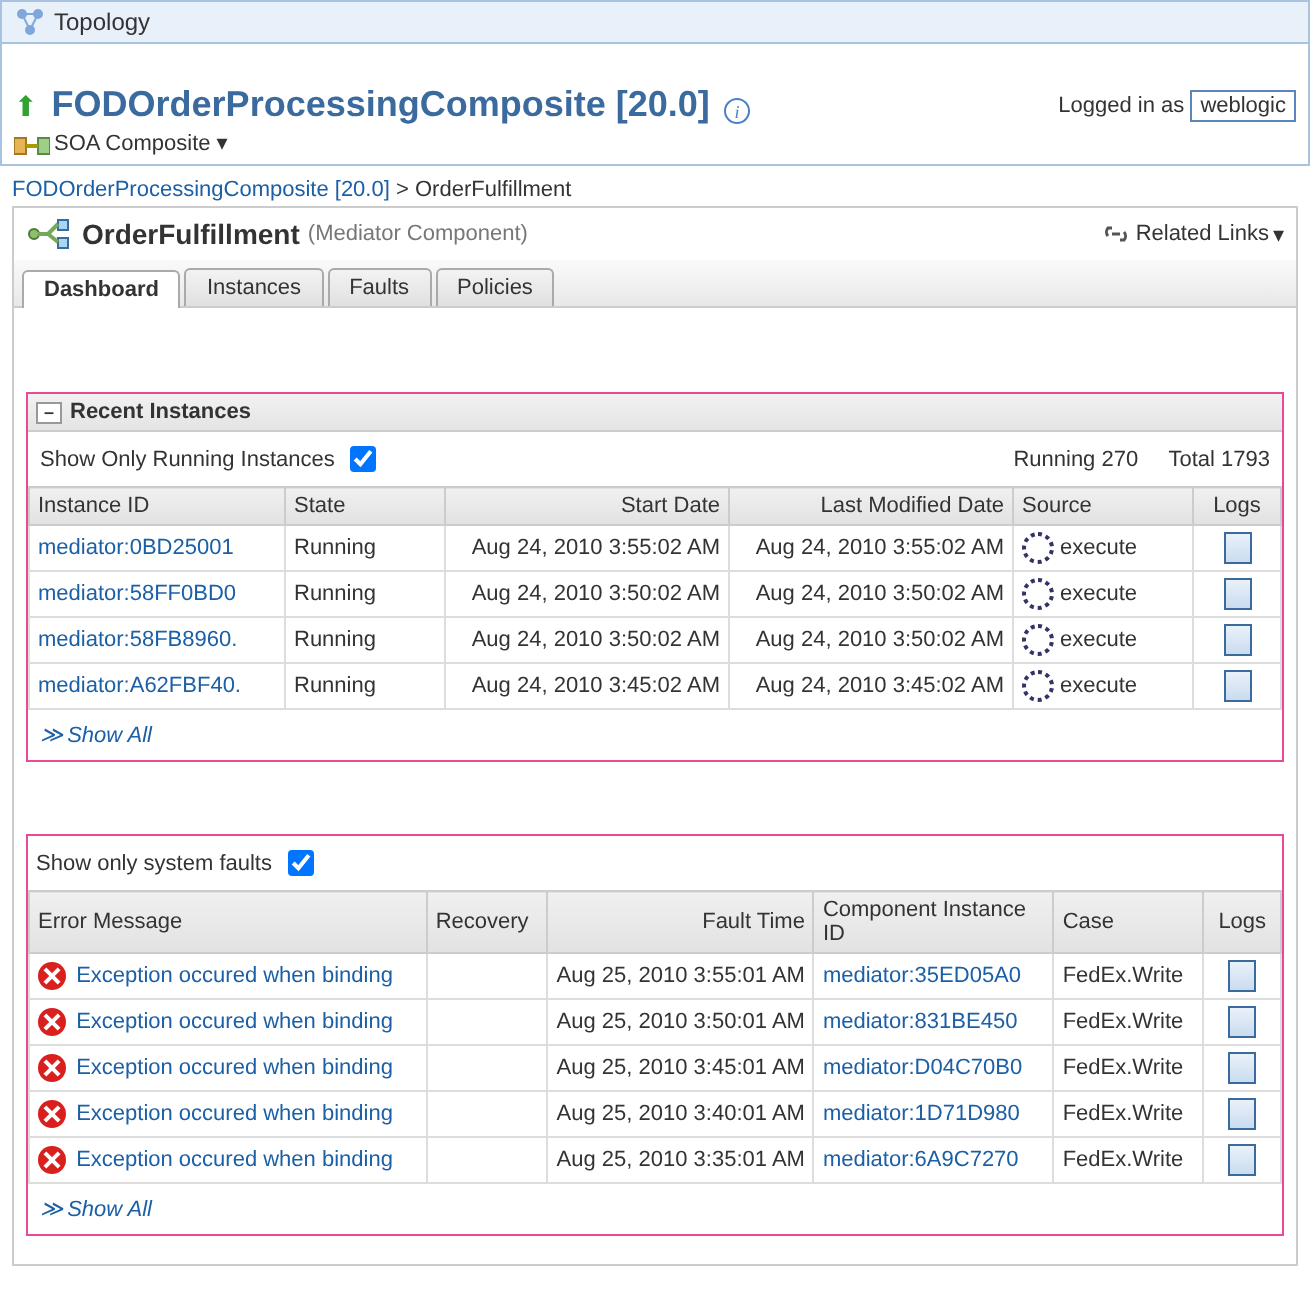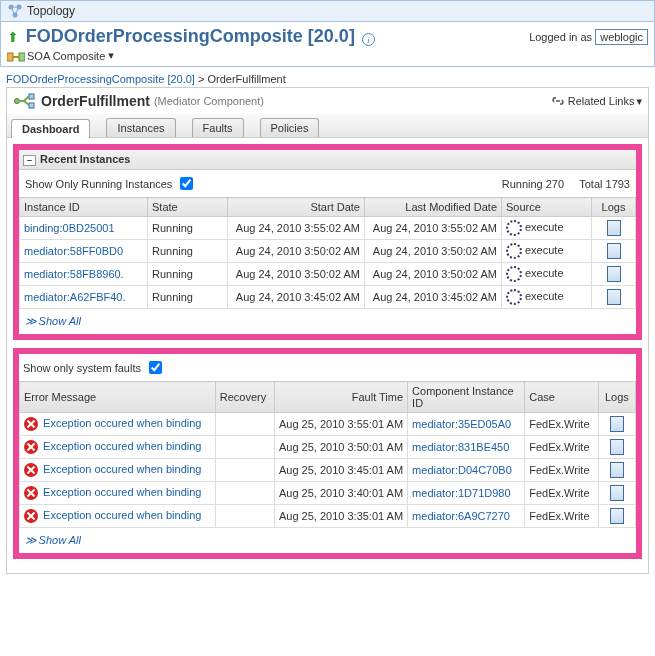--- a/index.html
+++ b/index.html
@@ -1,42 +1,42 @@
 <!DOCTYPE html>
 <html><head>
 <meta charset="utf-8">
 <style>
 html,body{margin:0;padding:0;font-family:Tahoma,Arial,sans-serif;font-size:11px;color:#333;background:#fff;width:655px;}
 a{color:#1b5fa6;text-decoration:none;cursor:pointer;}
 .topbar{border:1px solid #a7c3e0;background:#e8f0fa;padding:2px 6px;display:flex;align-items:center;font-size:12px;}
 .topbar .ticon{width:16px;height:16px;margin-right:4px;display:inline-block;}
 .header{border:1px solid #a7c3e0;border-top:none;padding:4px 6px;position:relative;}
-.hrow1{display:flex;align-items:center;justify-content:space-between;}
+.hrow1{display:flex;align-items:center;justify-content:space-between;margin-top:16px;}
 .uparrow{color:#31a231;margin-right:4px;font-size:14px;}
 .compname{color:#3a6a9e;font-size:18px;font-weight:bold;}
 .logged{font-size:11px;color:#333;}
 .logged span{border:1px solid #5b85bb;padding:1px 4px;background:#fff;display:inline-block;}
 .hrow2{display:flex;align-items:center;justify-content:space-between;margin-top:2px;}
 .soa{display:flex;align-items:center;cursor:pointer;}
 .soa .sicon{width:16px;height:12px;margin-right:4px;position:relative;}
 .refresh{color:#555;font-size:11px;}
 .breadcrumb{padding:6px 6px 2px 6px;font-size:11px;}
 .breadcrumb .cur{color:#333;}
 .compheader{display:flex;justify-content:space-between;align-items:center;border:1px solid #ccc;border-bottom:none;margin:0 6px;padding:4px 6px;background:#fff;}
 .compheader .left{display:flex;align-items:center;}
 .compheader .cicon{margin-right:6px;}
 .compheader .ofname{font-size:14px;font-weight:bold;color:#333;}
 .compheader .subtype{color:#777;font-size:11px;margin-left:4px;}
 .related{display:flex;align-items:center;cursor:pointer;}
 .related .licon{margin-right:3px;}
 .tabstrip{margin:0 6px;border:1px solid #ccc;border-top:none;padding:4px 4px 0 4px;background:linear-gradient(#fafafa,#e8e8e8);display:flex;}
-.tab{border:1px solid #aaa;border-bottom:none;padding:3px 10px;margin-right:16px;background:linear-gradient(#f3f3f3,#e0e0e0);border-radius:3px 3px 0 0;cursor:pointer;font-size:11px;color:#333;}
+.tab{border:1px solid #aaa;border-bottom:none;padding:3px 10px;margin-right:2px;background:linear-gradient(#f3f3f3,#e0e0e0);border-radius:3px 3px 0 0;cursor:pointer;font-size:11px;color:#333;}
 .tab.active{background:#fff;font-weight:bold;position:relative;top:1px;}
 .content{border:1px solid #ccc;border-top:none;margin:0 6px 6px 6px;padding:6px;}
-.section{border:6px solid #ec4899;margin-bottom:8px;}
+.section{border:1px solid #ec4899;margin-bottom:8px;margin-top:36px;}
 .sectitle{background:linear-gradient(#f2f2f2,#e4e4e4);border-bottom:1px solid #ccc;padding:3px 4px;font-weight:bold;color:#333;cursor:pointer;}
 .sectitle .pm{display:inline-block;width:11px;text-align:center;border:1px solid #999;background:#fff;font-size:9px;line-height:9px;margin-right:4px;}
 .chkrow{padding:4px 6px;display:flex;align-items:center;}
 .chkrow label{margin-right:4px;}
 .chkrow .stats{margin-left:auto;}
 table.grid{width:100%;border-collapse:collapse;font-size:11px;}
 table.grid th{background:linear-gradient(#f0f0f0,#e2e2e2);border:1px solid #ccc;padding:3px 4px;text-align:left;color:#333;font-weight:normal;}
 table.grid td{border:1px solid #ddd;padding:3px 4px;white-space:nowrap;overflow:hidden;text-overflow:ellipsis;}
 .erricon{display:inline-block;width:14px;height:14px;border-radius:50%;background:#d9201e;position:relative;vertical-align:middle;margin-right:2px;}
 .erricon:before,.erricon:after{content:"";position:absolute;left:6px;top:2px;width:2px;height:10px;background:#fff;}
@@ -169,21 +169,21 @@
         <th>Instance ID</th>
         <th>State</th>
         <th style="text-align:right">Start Date</th>
         <th style="text-align:right">Last Modified Date</th>
         <th>Source</th>
         <th style="text-align:center">Logs</th>
       </tr>
         </thead>
       <tbody id="inst-body">
           <tr>
-            <td><a>binding:0BD25001</a></td>
+            <td><a>mediator:0BD25001</a></td>
             <td>Running</td>
             <td style="text-align:right">Aug 24, 2010 3:55:02 AM</td>
             <td style="text-align:right">Aug 24, 2010 3:55:02 AM</td>
             <td><span class="exeicon"></span>execute</td>
             <td style="text-align:center"><span class="logicon"></span></td>
           </tr>
           <tr>
             <td><a>mediator:58FF0BD0</a></td>
             <td>Running</td>
             <td style="text-align:right">Aug 24, 2010 3:50:02 AM</td>

